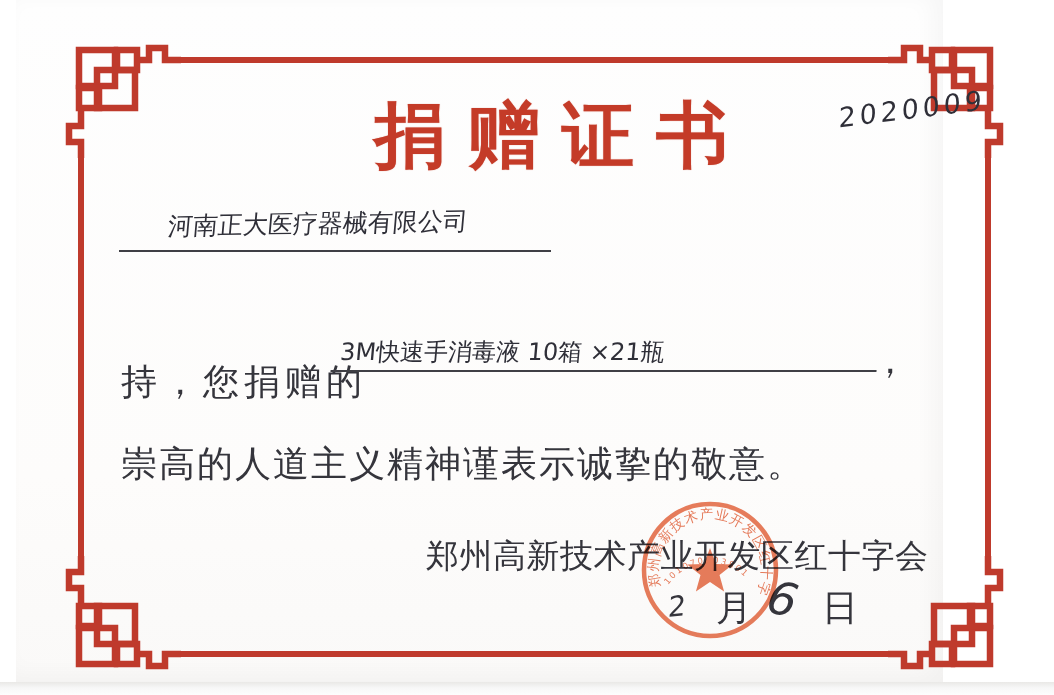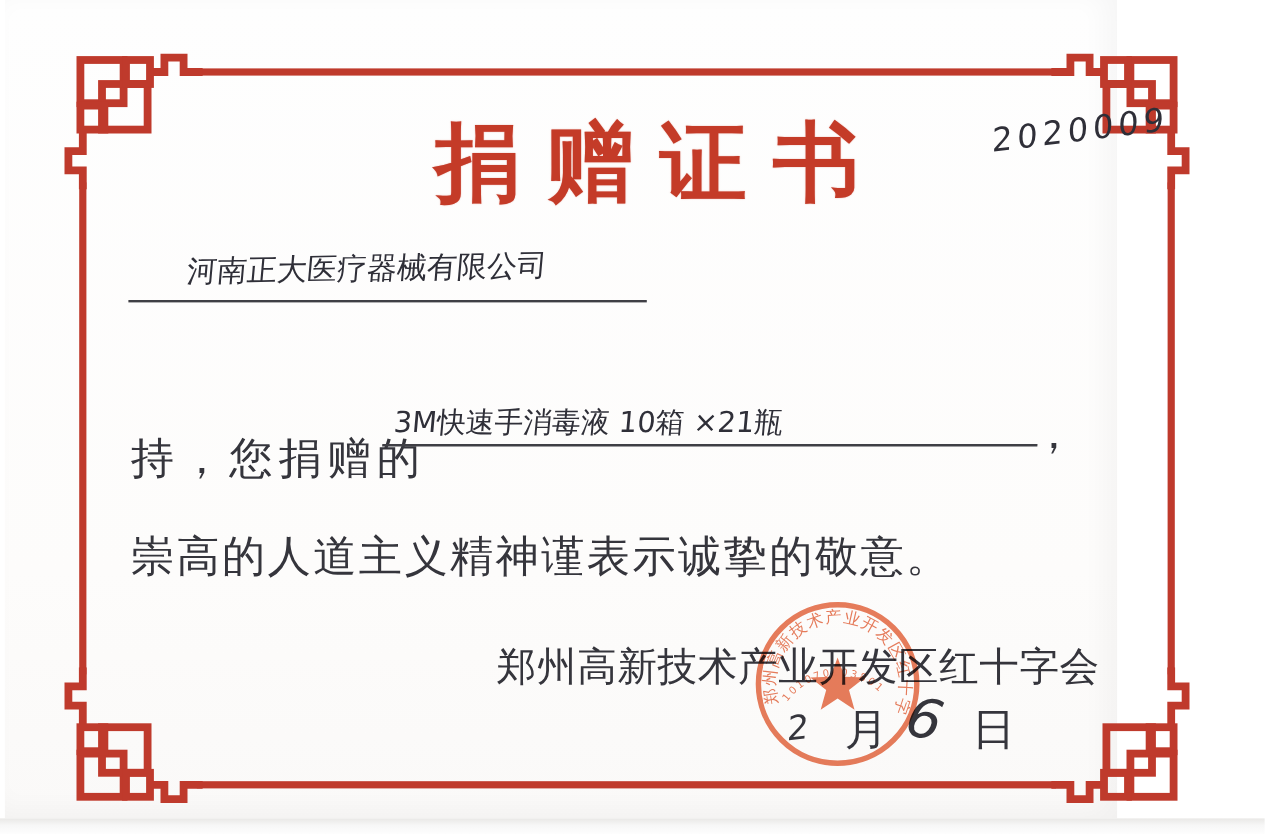--- a/index.html
+++ b/index.html
@@ -2,21 +2,21 @@
 <html><head>
 <meta charset="utf-8">
 <style>
   html,body{margin:0;padding:0;}
   body{
     width:1054px;height:695px;position:relative;overflow:hidden;
     background:#ffffff;
     font-family:"Liberation Serif","DejaVu Serif",serif;
   }
   .paper{
-    position:absolute;left:4px;top:0;width:927px;height:682px;
+    position:absolute;left:16px;top:0;width:927px;height:682px;
     background:linear-gradient(180deg,#fefefe 0%,#fdfcfb 70%,#faf9f8 100%);
     box-shadow:inset -10px -6px 22px rgba(0,0,0,0.035);
   }
   .photo-bottom{
     position:absolute;left:0;top:682px;width:1054px;height:13px;
     background:linear-gradient(180deg,#e9e8e6 0%,#f7f7f7 45%,#fdfdfd 100%);
   }
   
   .bline{position:absolute;background:#bf3a2c;}
   .bline.top{left:160px;top:57px;width:716px;height:6px;}

